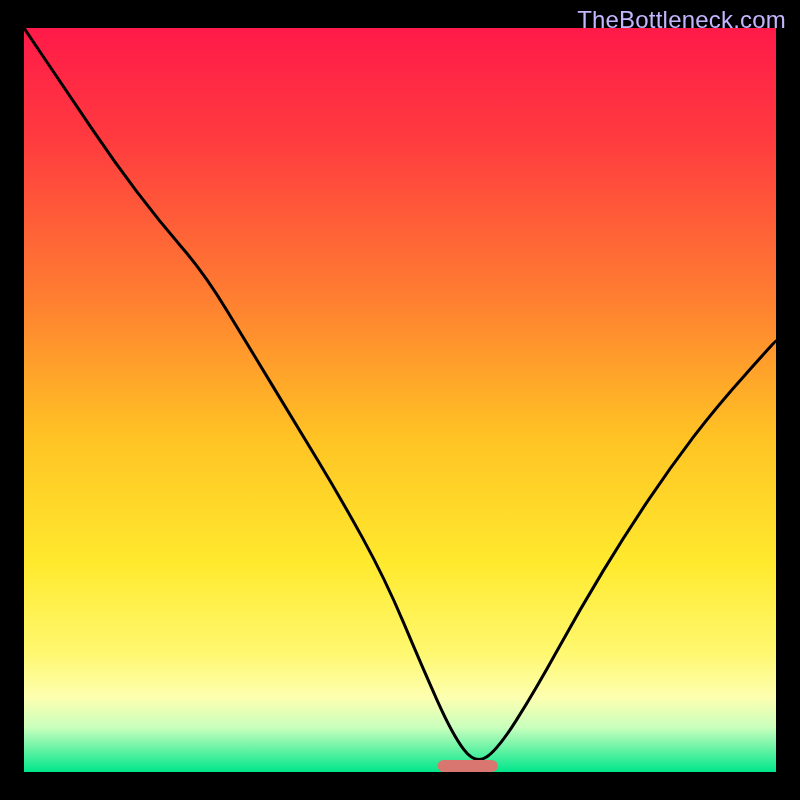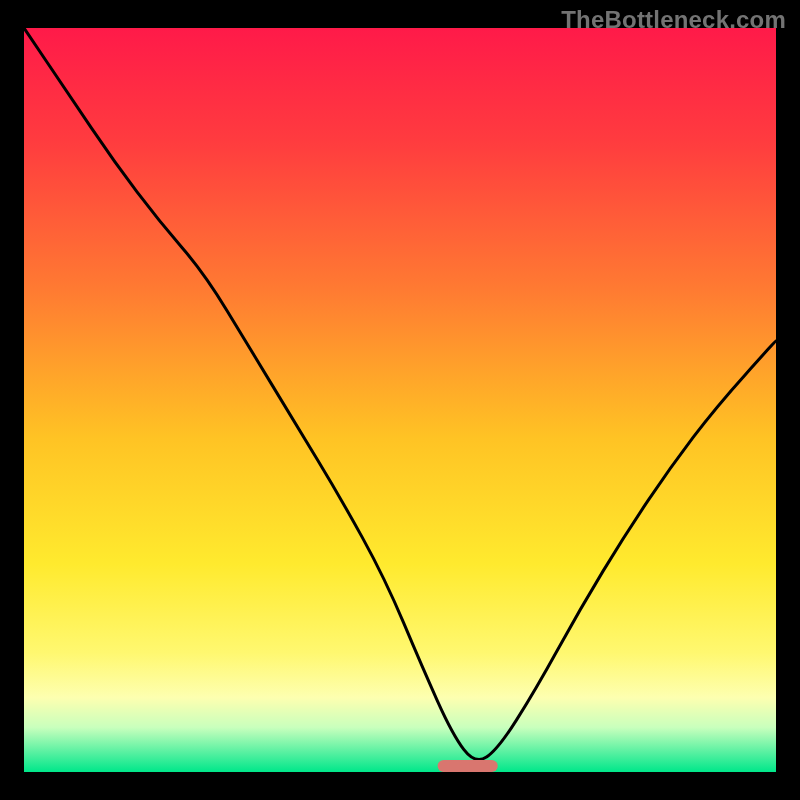--- a/index.html
+++ b/index.html
@@ -14,23 +14,23 @@
   .frame {
     position: relative;
     width: 800px;
     height: 800px;
     background: #000;
   }
   .watermark {
     position: absolute;
     top: 6px;
     right: 14px;
-    color: #737373;
+    color: #c4b5fd;
     font-size: 24px;
-    font-weight: 700;
+    font-weight: 400;
     letter-spacing: 0.2px;
     z-index: 5;
   }
   .plot {
     position: absolute;
     left: 24px;
     top: 28px;
     width: 752px;
     height: 744px;
   }

